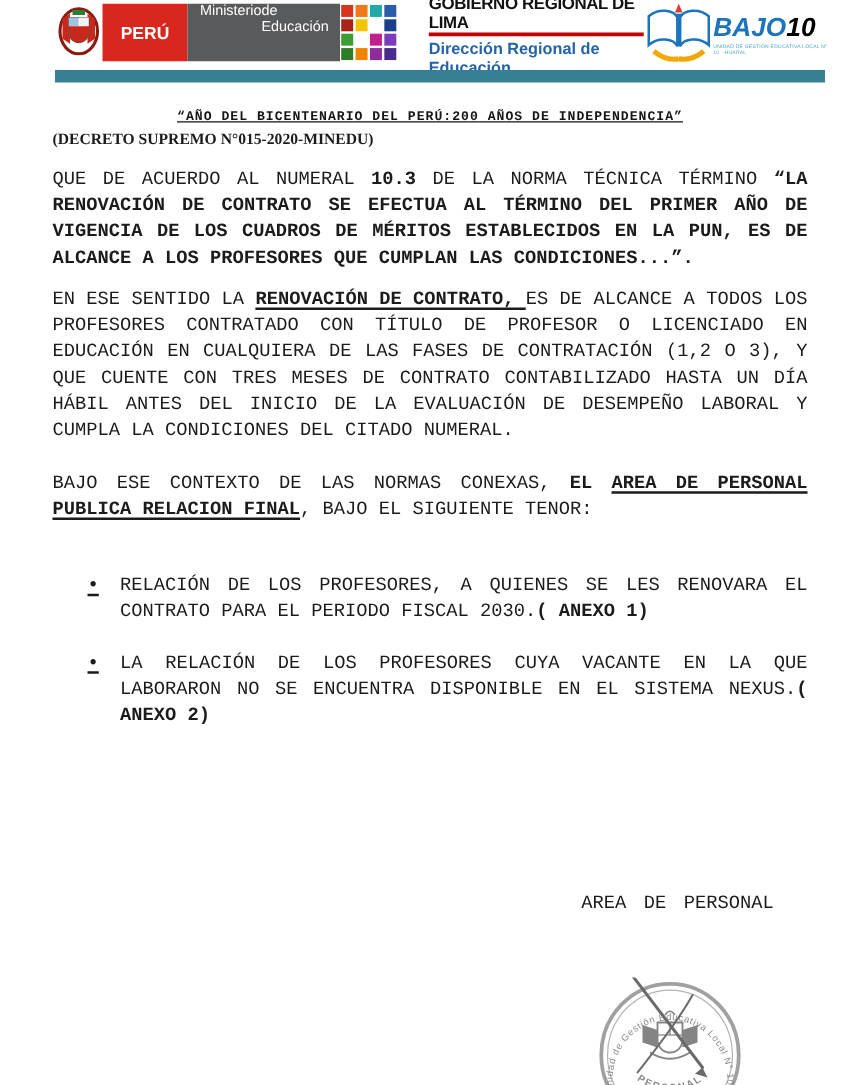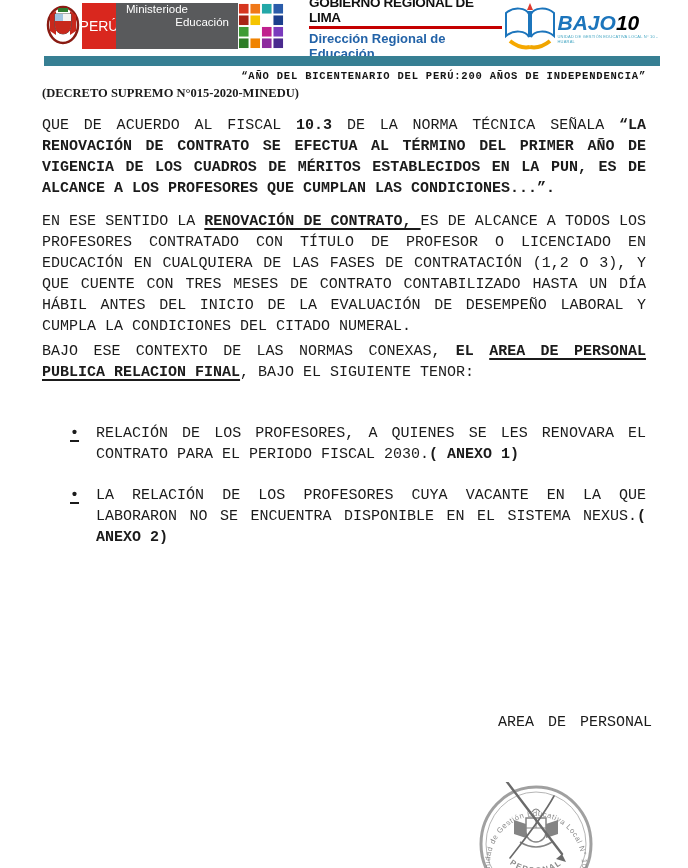--- a/index.html
+++ b/index.html
@@ -13,22 +13,22 @@
   }
   
   .hdr {
     display:flex; align-items:flex-start;
     padding:3px 20px 0 44px;
     height:54px; justify-content:space-between;
   }
   .logo1 { display:flex; align-items:stretch; height:46px; }
   .coa { width:38px; height:44px; display:flex; align-items:center; justify-content:center; }
   .peru-box {
-    width:34px; background:#d9271e; color:#fff;
-    font-family:"Liberation Sans", sans-serif; font-weight:normal; font-size:14px;
+    width:68px; background:#d9271e; color:#fff;
+    font-family:"Liberation Sans", sans-serif; font-weight:bold; font-size:14px;
     display:flex; align-items:center; justify-content:center;
   }
   .minedu-box {
     width:122px; background:#595a5c; color:#fff;
     font-family:"Liberation Sans", sans-serif; font-size:11.5px; line-height:13px;
     display:flex; flex-direction:row; justify-content:center; padding-left:10px;
   }
   .logo2 { display:flex; align-items:center; height:50px; gap:25px; }
   .gore-text { font-family:"Liberation Sans", sans-serif; }
   .gore-title { font-weight:bold; font-size:13.5px; letter-spacing:-0.3px; color:#111;
@@ -36,48 +36,48 @@
   .gore-sub { color:#2363a8; font-weight:bold; font-size:13px; margin-top:2px; }
   .logo3 { display:flex; align-items:flex-start; height:52px; }
   .ugel-text { font-family:"Liberation Sans", sans-serif; margin-top:9px; }
   .ugel-line { font-weight:bold; font-style:italic; font-size:21px; line-height:21px; }
   .ugel-name { color:#1c75bc; } .ugel-num { color:#000000; }
   .ugel-tag { font-size:4px; color:#49a8c4; letter-spacing:0.2px; margin-top:1px; }
   .teal-bar { position:absolute; left:44px; top:56px; width:616px; height:10px; background:#377f93; }
   
   main { padding:0 42px; }
   .motto {
-    margin-top:16px; text-align:right;
-    font-size:10.5px; font-weight:bold; letter-spacing:0.8px; color:#151515;
+    margin-top:34px; text-align:center;
+    font-size:10.5px; font-weight:bold; letter-spacing:0.8px; color:#151515;text-decoration:underline;
   }
   .title {
     margin-top:19px; text-align:center;
     font-family:"Liberation Serif", serif; font-weight:bold;
     font-size:23px; line-height:26px; color:#000;
   }
   .subtitle {
     margin-top:4px; text-align:left;
     font-family:"Liberation Serif", serif; font-weight:bold; font-size:12.5px;
   }
   .para { font-size:15px; line-height:21px; text-align:justify; }
   .p1 { margin-top:14px; }
   .p2 { margin-top:12px; }
-  .p3 { margin-top:4px; }
+  .p3 { margin-top:21px; }
   .b { font-weight:bold; }
   .bu { font-weight:bold; text-decoration:underline; text-decoration-thickness:2px; text-underline-offset:3px; }
   ul.annex-list { list-style:none; margin-top:40px; }
   ul.annex-list li { display:flex; font-size:15px; line-height:21px; }
   ul.annex-list li + li { margin-top:20px; }
   .bullet {
     width:26px; margin-left:28px; flex:0 0 auto; font-weight:bold;
     text-decoration:underline; text-decoration-thickness:2px; text-underline-offset:3px;
   }
   .li-text { flex:1; text-align:justify; }
   .sig { position:absolute; left:465px; top:712px; font-size:15px; line-height:21px; }
-  .sig .office { word-spacing:5px;margin-left:33px; }
+  .sig .office { word-spacing:5px; }
   .seal { position:absolute; left:458px; top:782px; opacity:0.82; }
 </style>
 </head>
 <body>
 
 <header class="hdr">
 
   <div class="logo1">
     <span class="coa">
       <svg width="34" height="40" viewBox="0 0 34 40">
@@ -145,21 +145,21 @@
   </div>
 </header>
 
 <div class="teal-bar"></div>
 
 <main>
   <p class="motto">“AÑO DEL BICENTENARIO DEL PERÚ:200 AÑOS DE INDEPENDENCIA”</p>
 
   <h2 class="subtitle">(DECRETO SUPREMO N°015-2020-MINEDU)</h2>
 
-  <p class="para p1"><span>QUE DE ACUERDO AL FISCAL </span><span class="b">10.3</span><span> DE LA NORMA TÉCNICA SEÑALA </span><span class="b">“LA RENOVACIÓN DE CONTRATO SE EFECTUA AL TÉRMINO DEL PRIMER AÑO DE VIGENCIA DE LOS CUADROS DE MÉRITOS ESTABLECIDOS EN LA PUN, ES DE ALCANCE A LOS PROFESORES QUE CUMPLAN LAS CONDICIONES...”.</span></p>
+  <p class="para p1"><span>QUE DE ACUERDO AL NUMERAL </span><span class="b">10.3</span><span> DE LA NORMA TÉCNICA TÉRMINO </span><span class="b">“LA RENOVACIÓN DE CONTRATO SE EFECTUA AL TÉRMINO DEL PRIMER AÑO DE VIGENCIA DE LOS CUADROS DE MÉRITOS ESTABLECIDOS EN LA PUN, ES DE ALCANCE A LOS PROFESORES QUE CUMPLAN LAS CONDICIONES...”.</span></p>
 
   <p class="para p2"><span>EN ESE SENTIDO LA </span><span class="bu">RENOVACIÓN DE CONTRATO,&nbsp;</span><span>ES DE ALCANCE A TODOS LOS PROFESORES CONTRATADO CON TÍTULO DE PROFESOR O LICENCIADO EN EDUCACIÓN EN CUALQUIERA DE LAS FASES DE CONTRATACIÓN (1,2 O 3), Y QUE CUENTE CON TRES MESES DE CONTRATO CONTABILIZADO HASTA UN DÍA HÁBIL ANTES DEL INICIO DE LA EVALUACIÓN DE DESEMPEÑO LABORAL Y CUMPLA LA CONDICIONES DEL CITADO NUMERAL.</span></p>
 
   <p class="para p3"><span>BAJO ESE CONTEXTO DE LAS NORMAS CONEXAS, </span><span class="b">EL </span><span class="bu">AREA DE PERSONAL PUBLICA RELACION FINAL</span><span>, BAJO EL SIGUIENTE TENOR:</span></p>
 
   <ul class="annex-list">
     <li>
       <span class="bullet">•</span>
       <span class="li-text"><span>RELACIÓN DE LOS PROFESORES, A QUIENES SE LES RENOVARA EL CONTRATO PARA EL PERIODO FISCAL 2030.</span><span class="b">( ANEXO 1)</span></span>
     </li>

